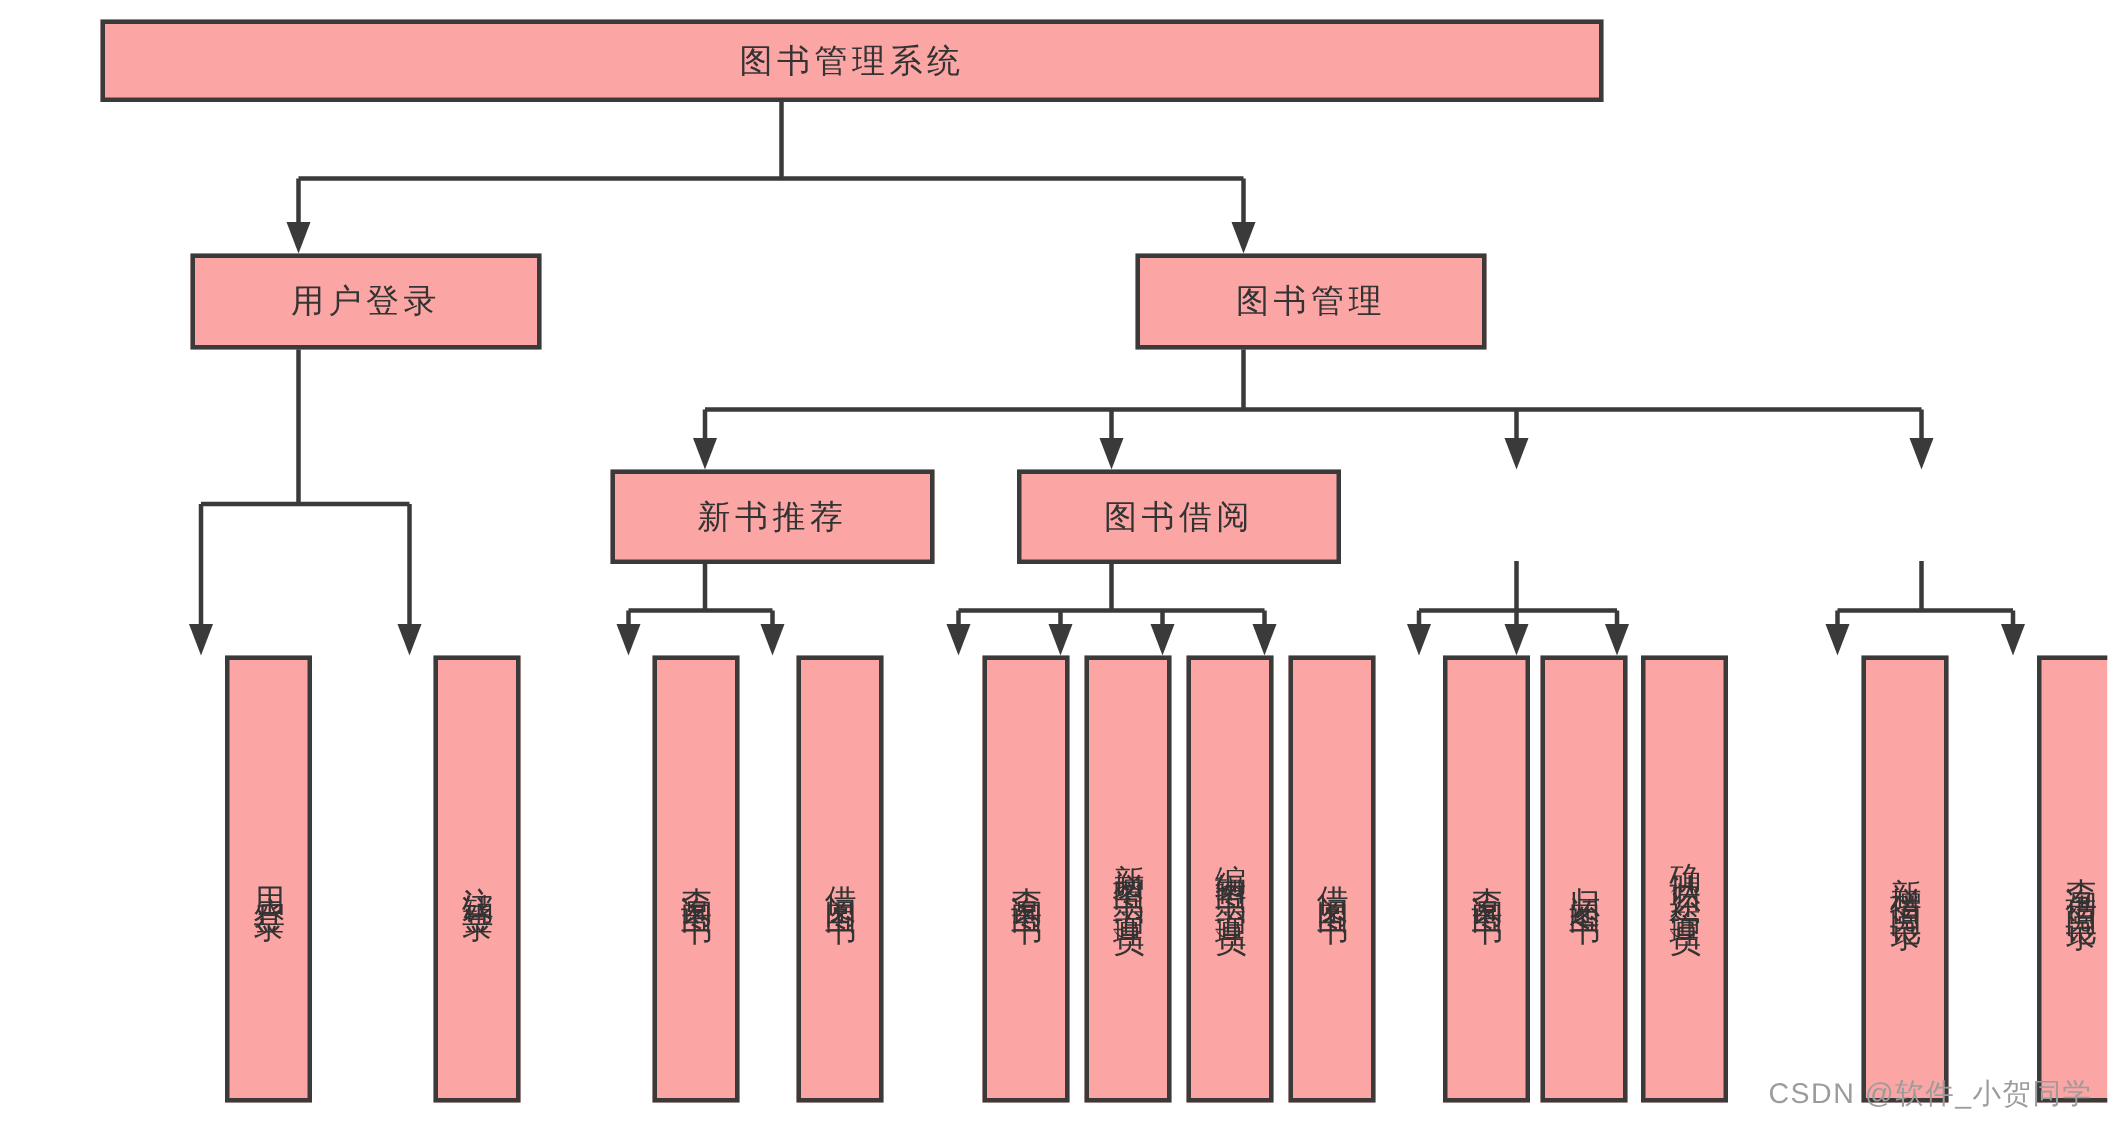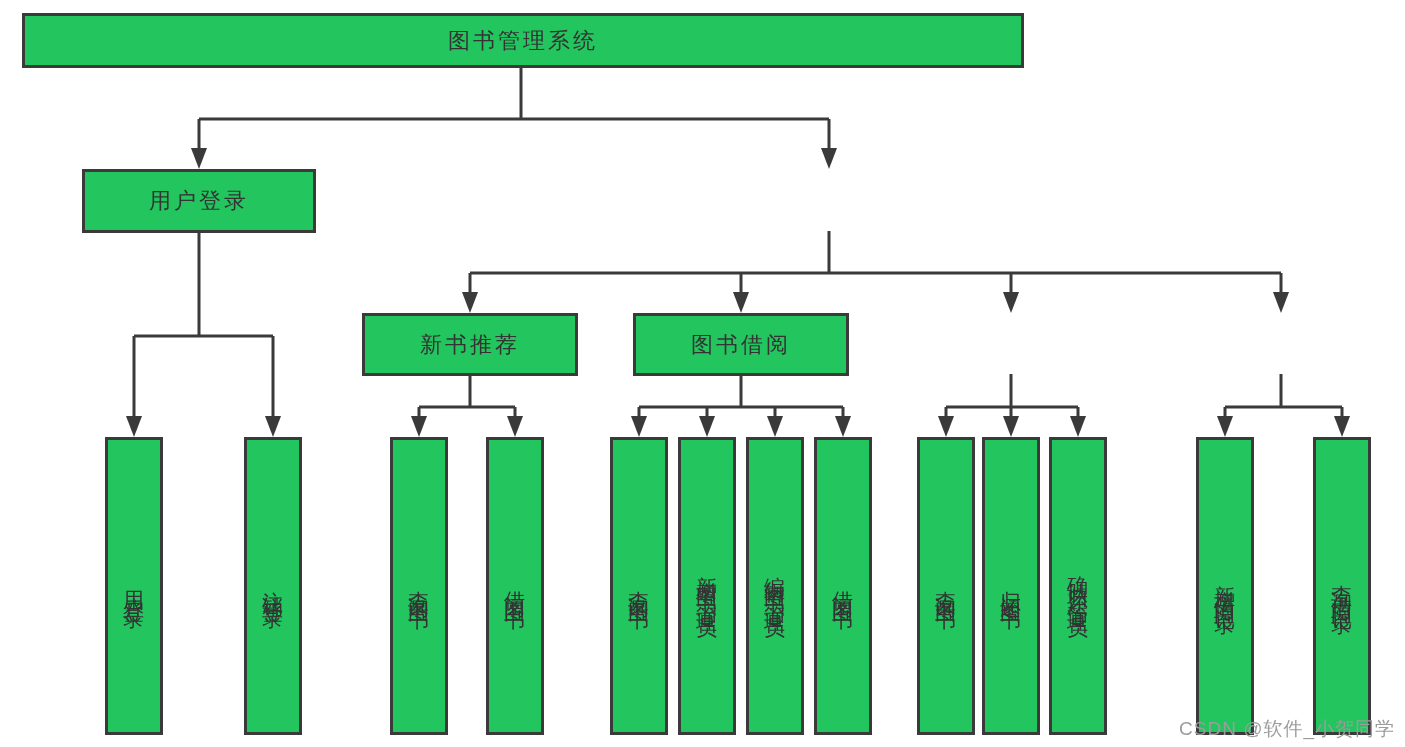--- a/index.html
+++ b/index.html
@@ -18,26 +18,27 @@
   #connectors {
     position: absolute;
     left: 0; top: 0;
     width: 1405px;
     height: 747px;
     pointer-events: none;
   }
   .box {
     position: absolute;
     box-sizing: border-box;
-    background: #22c55e;
+    background: #fca5a5;
     border: 3px solid #3a3a3a;
     display: flex;
     align-items: center;
     justify-content: center;
     color: #333333;
+    margin-left: 45px;
   }
   .hbox {
     font-size: 22px;
     letter-spacing: 3px;
     white-space: nowrap;
   }
   .vbox span {
     writing-mode: vertical-rl;
     text-orientation: mixed;
     font-size: 21px;
@@ -120,20 +121,21 @@
     <polygon points="1070,416 1086,416 1078,437"></polygon>
 
     <path d="M1281 374 L1281 407 M1225 407 L1342 407 M1225 407 L1225 420 M1342 407 L1342 420"></path>
     <polygon points="1217,416 1233,416 1225,437"></polygon>
     <polygon points="1334,416 1350,416 1342,437"></polygon>
   </svg>
 
   <div class="box hbox n-root">图书管理系统</div>
 
   <div class="box hbox n-login">用户登录</div>
+  <div class="box hbox n-mgmt">图书管理</div>
 
   <div class="box hbox n-borrow">图书借阅</div>
   <div class="box hbox n-new">新书推荐</div>
 
   <div class="box vbox leaf l-a1">
     <span>用户登录</span>
   </div>
   <div class="box vbox leaf l-a2">
     <span>注销登录</span>
   </div>

